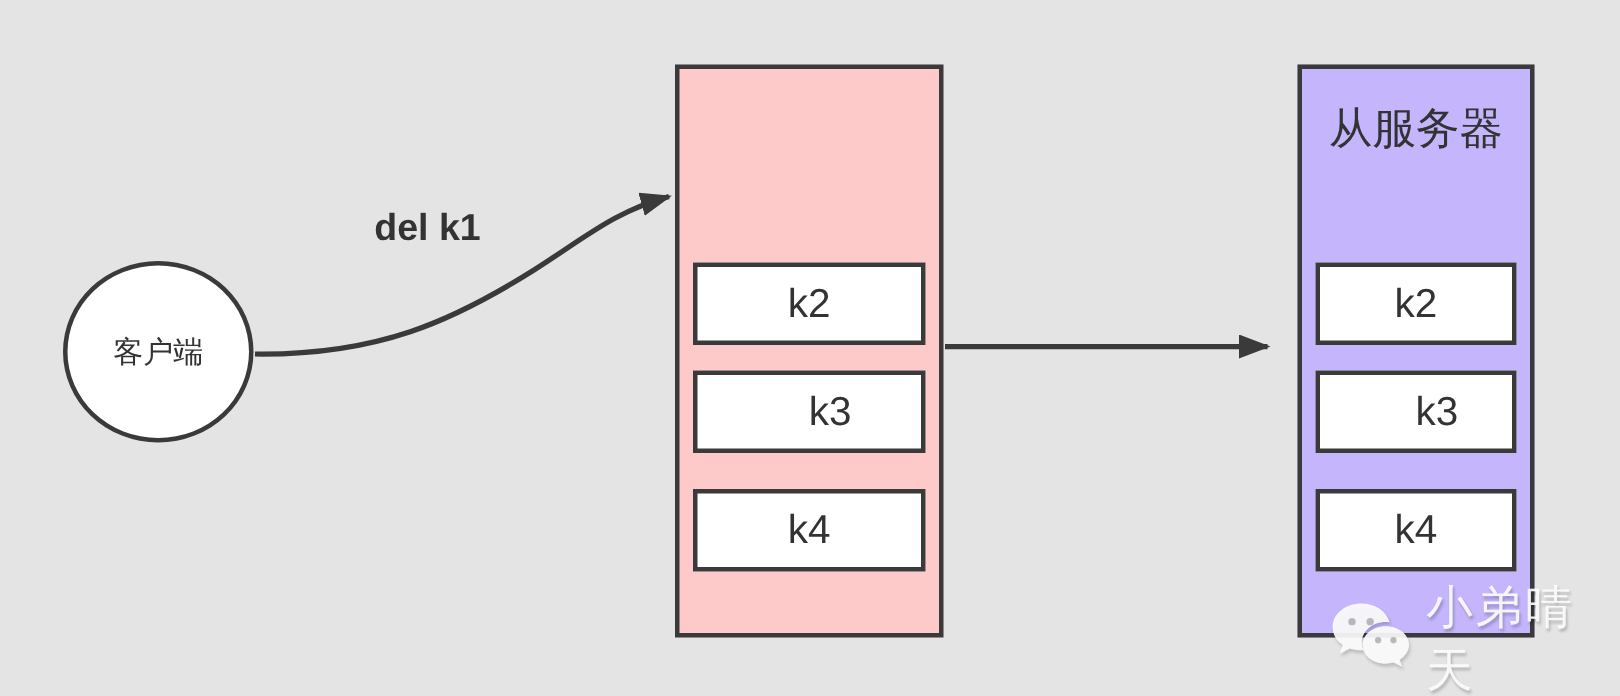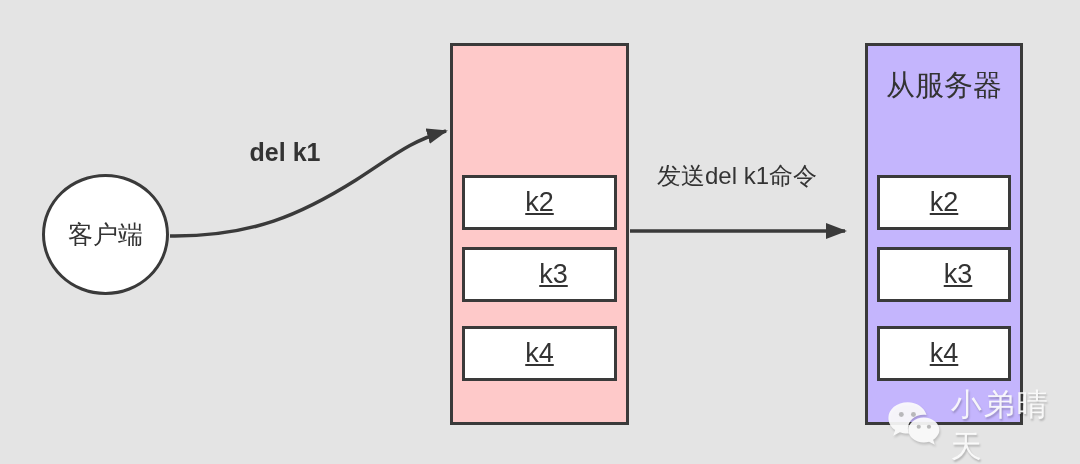--- a/index.html
+++ b/index.html
@@ -25,21 +25,21 @@
   .client-circle {
     position: absolute;
     left: 42px; top: 174px;
     width: 127px; height: 121px;
     background: #ffffff;
     border: 3px solid #3a3a3a;
     border-radius: 50%;
     display: flex;
     align-items: center;
     justify-content: center;
-    font-size: 25px;
+    font-size: 20px;
     font-weight: 500;
     box-sizing: border-box;
   }
   .server-box {
     position: absolute;
     top: 43px;
     height: 382px;
     border: 3px solid #3a3a3a;
     box-sizing: border-box;
   }
@@ -67,21 +67,20 @@
     left: 9px; right: 9px;
     height: 55px;
     background: #ffffff;
     border: 3px solid #3a3a3a;
     box-sizing: border-box;
     display: flex;
     align-items: center;
     justify-content: center;
     font-size: 27px;
     font-weight: 500;
-    text-decoration: underline;
   }
   .key-1 { top: 129px; }
   .key-2 { top: 201px; padding-left: 28px; }
   .key-3 { top: 280px; }
   .edge-label {
     position: absolute;
     font-size: 25px;
     font-weight: 500;
     text-align: center;
     white-space: nowrap;
@@ -129,21 +128,20 @@
     </defs>
     <path d="M 170 236 C 252 237, 302 214, 356 180 C 392 157, 410 141, 446 131" fill="none" stroke="#3a3a3a" stroke-width="3.5" marker-end="url(#arrowhead)"></path>
     <path d="M 630 231 L 845 231" fill="none" stroke="#3a3a3a" stroke-width="3.5" marker-end="url(#arrowhead)"></path>
   </svg>
 
   <div class="client-circle">
     <span>客户端</span>
   </div>
 
   <div class="edge-label label-client-master">del k1</div>
-  <div class="edge-label label-master-slave">发送del k1命令</div>
 
   <div class="server-box master">
     <div class="key-box key-1">k2</div>
     <div class="key-box key-2">k3</div>
     <div class="key-box key-3">k4</div>
   </div>
 
   <div class="server-box slave">
     <div class="server-title">从服务器</div>
     <div class="key-box key-1">k2</div>

